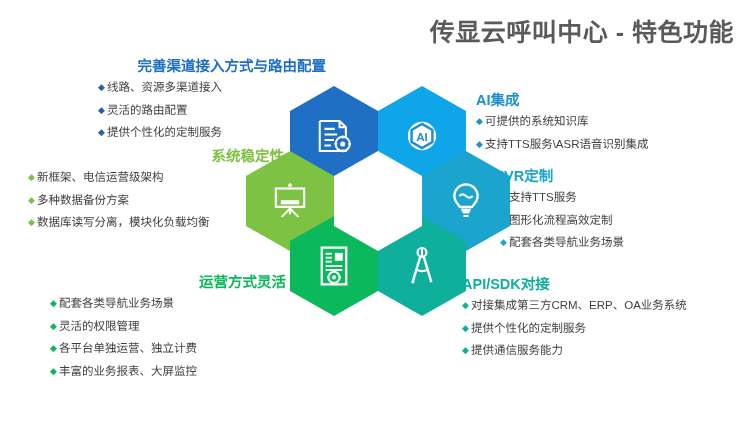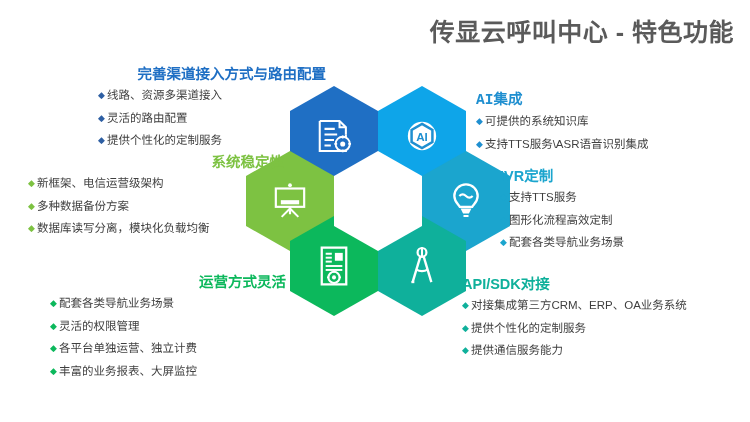--- a/index.html
+++ b/index.html
@@ -60,24 +60,24 @@
     top: -1px;
     flex: 0 0 auto;
   }
 
   
   .align-right { text-align: right; }
   .align-right .feature-title { text-align: right; }
   .align-left { text-align: left; }
 
   
-  #block-channel      { left: 36px;  top: 66px;  width: 290px; }
+  #block-channel      { left: 36px;  top: 58px;  width: 290px; }
   #block-channel .feature-list { padding-left: 62px; }
 
-  #block-stability    { left: 22px;  top: 154px; width: 262px; }
+  #block-stability    { left: 22px;  top: 148px; width: 262px; }
   #block-stability .feature-list { padding-left: 6px; }
 
   #block-operation    { left: 28px;  top: 258px; width: 258px; margin-top: 16px; }
   #block-operation .feature-list { padding-left: 22px; }
 
   
   #block-ai    { left: 476px; top: 92px;  width: 270px; }
   #block-ivr   { left: 500px; top: 168px; width: 248px; }
   #block-api   { left: 462px; top: 276px; width: 288px; }
 
@@ -263,21 +263,21 @@
       <span>各平台单独运营、独立计费</span>
     </li>
     <li>
       <span class="bullet" style="color: rgb(12, 184, 92);">◆</span>
       <span>丰富的业务报表、大屏监控</span>
     </li>
   </ul>
 </div>
 
 <div class="feature align-left" id="block-ai">
-  <div class="feature-title" style="color: rgb(31, 143, 208); font-family: Liberation Mono, monospace;">AI集成</div>
+  <div class="feature-title" style="color: rgb(31, 143, 208);">AI集成</div>
   <ul class="feature-list">
     <li>
       <span class="bullet" style="color: rgb(31, 143, 208);">◆</span>
       <span>可提供的系统知识库</span>
     </li>
     <li>
       <span class="bullet" style="color: rgb(31, 143, 208);">◆</span>
       <span>支持TTS服务\ASR语音识别集成</span>
     </li>
   </ul>

